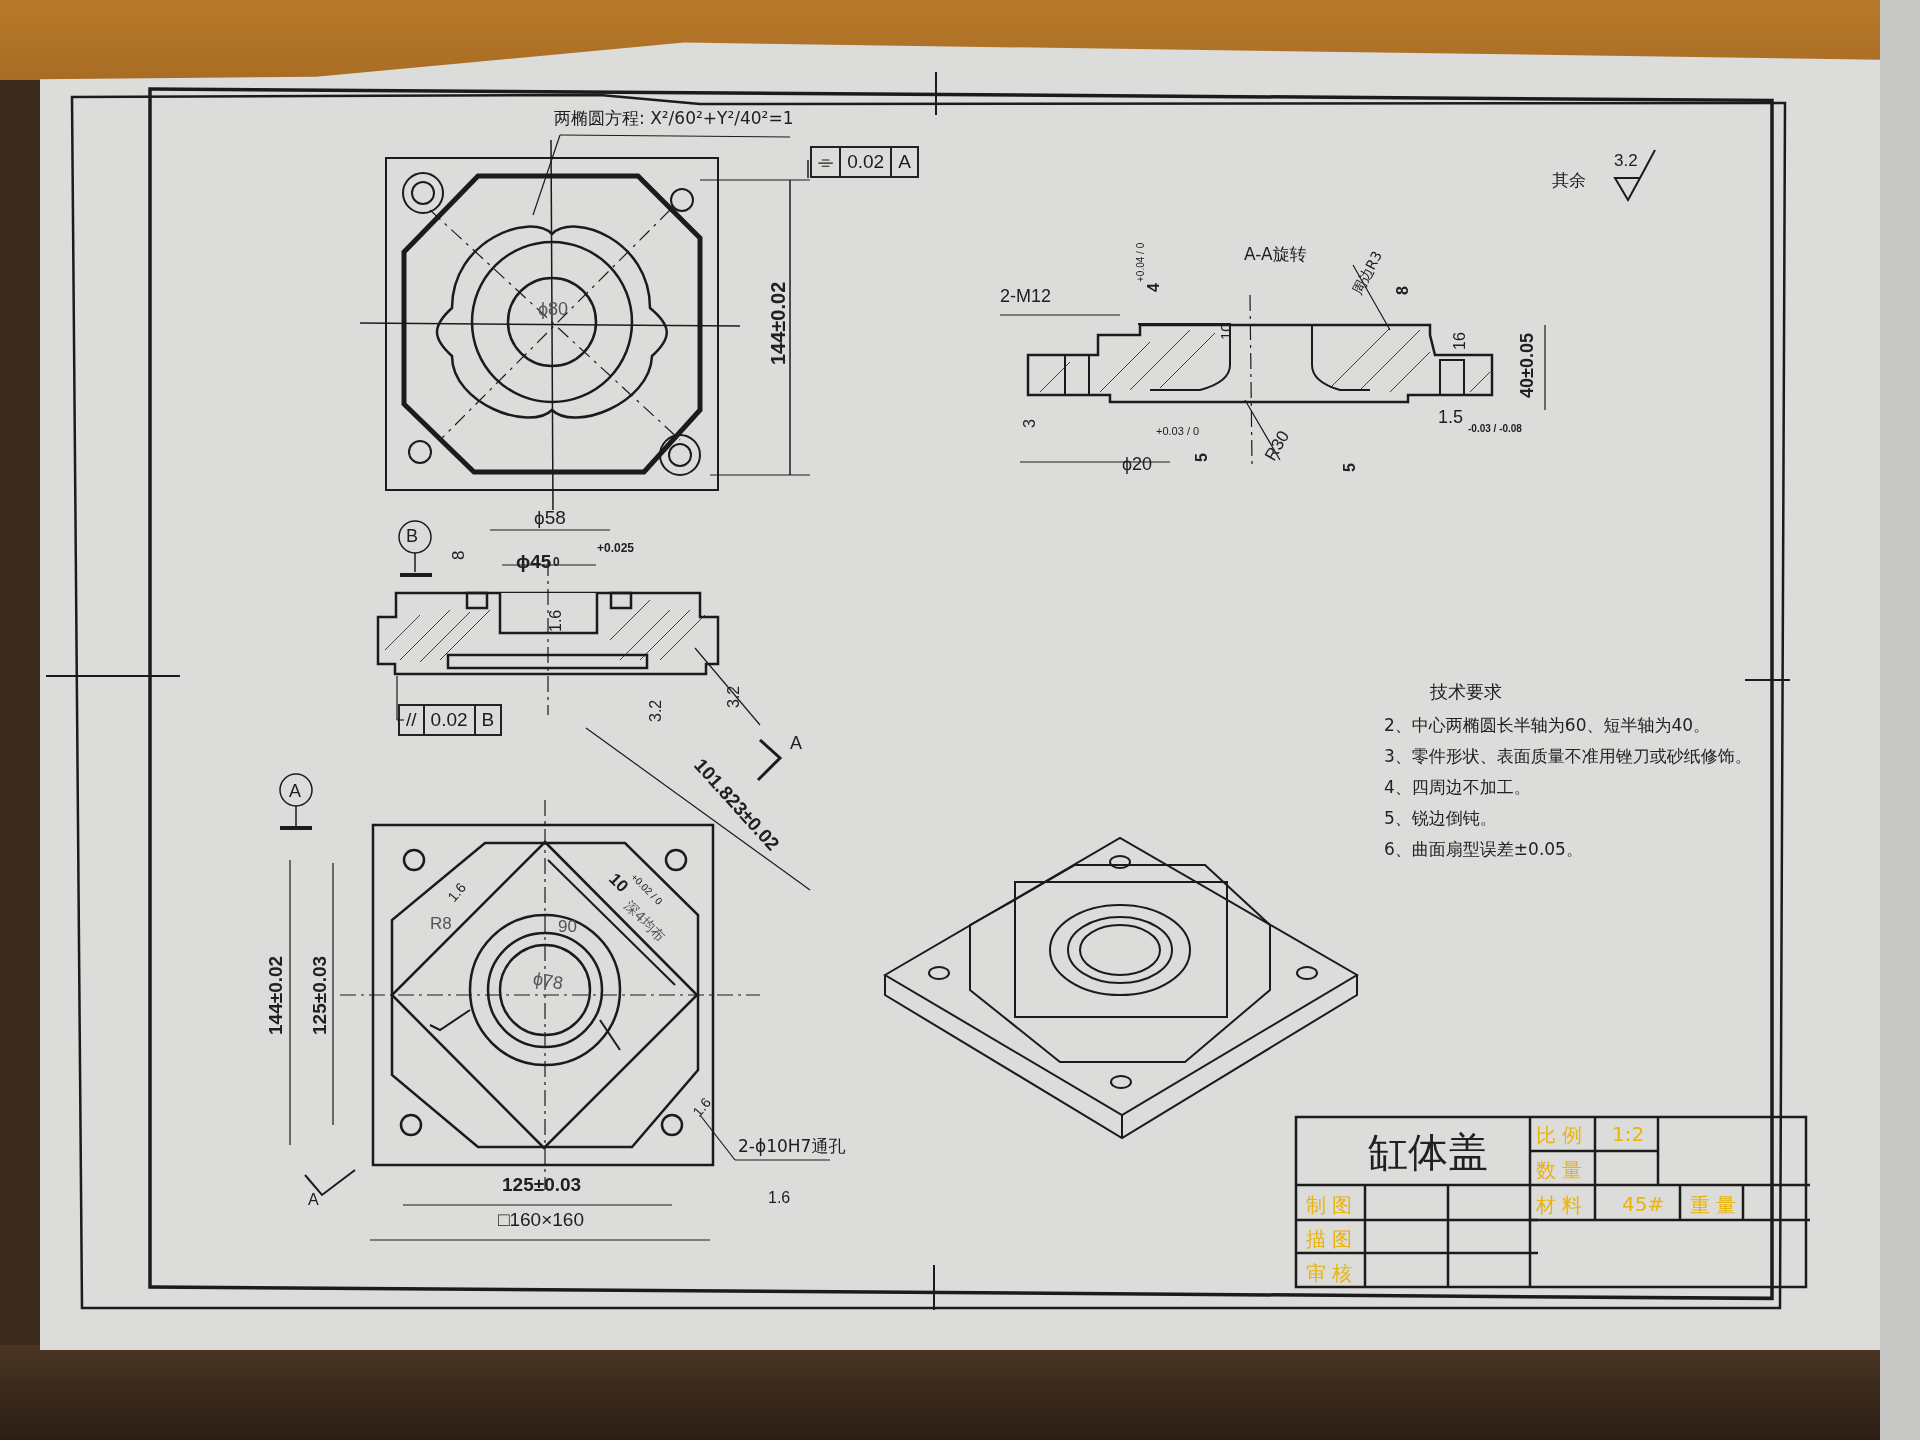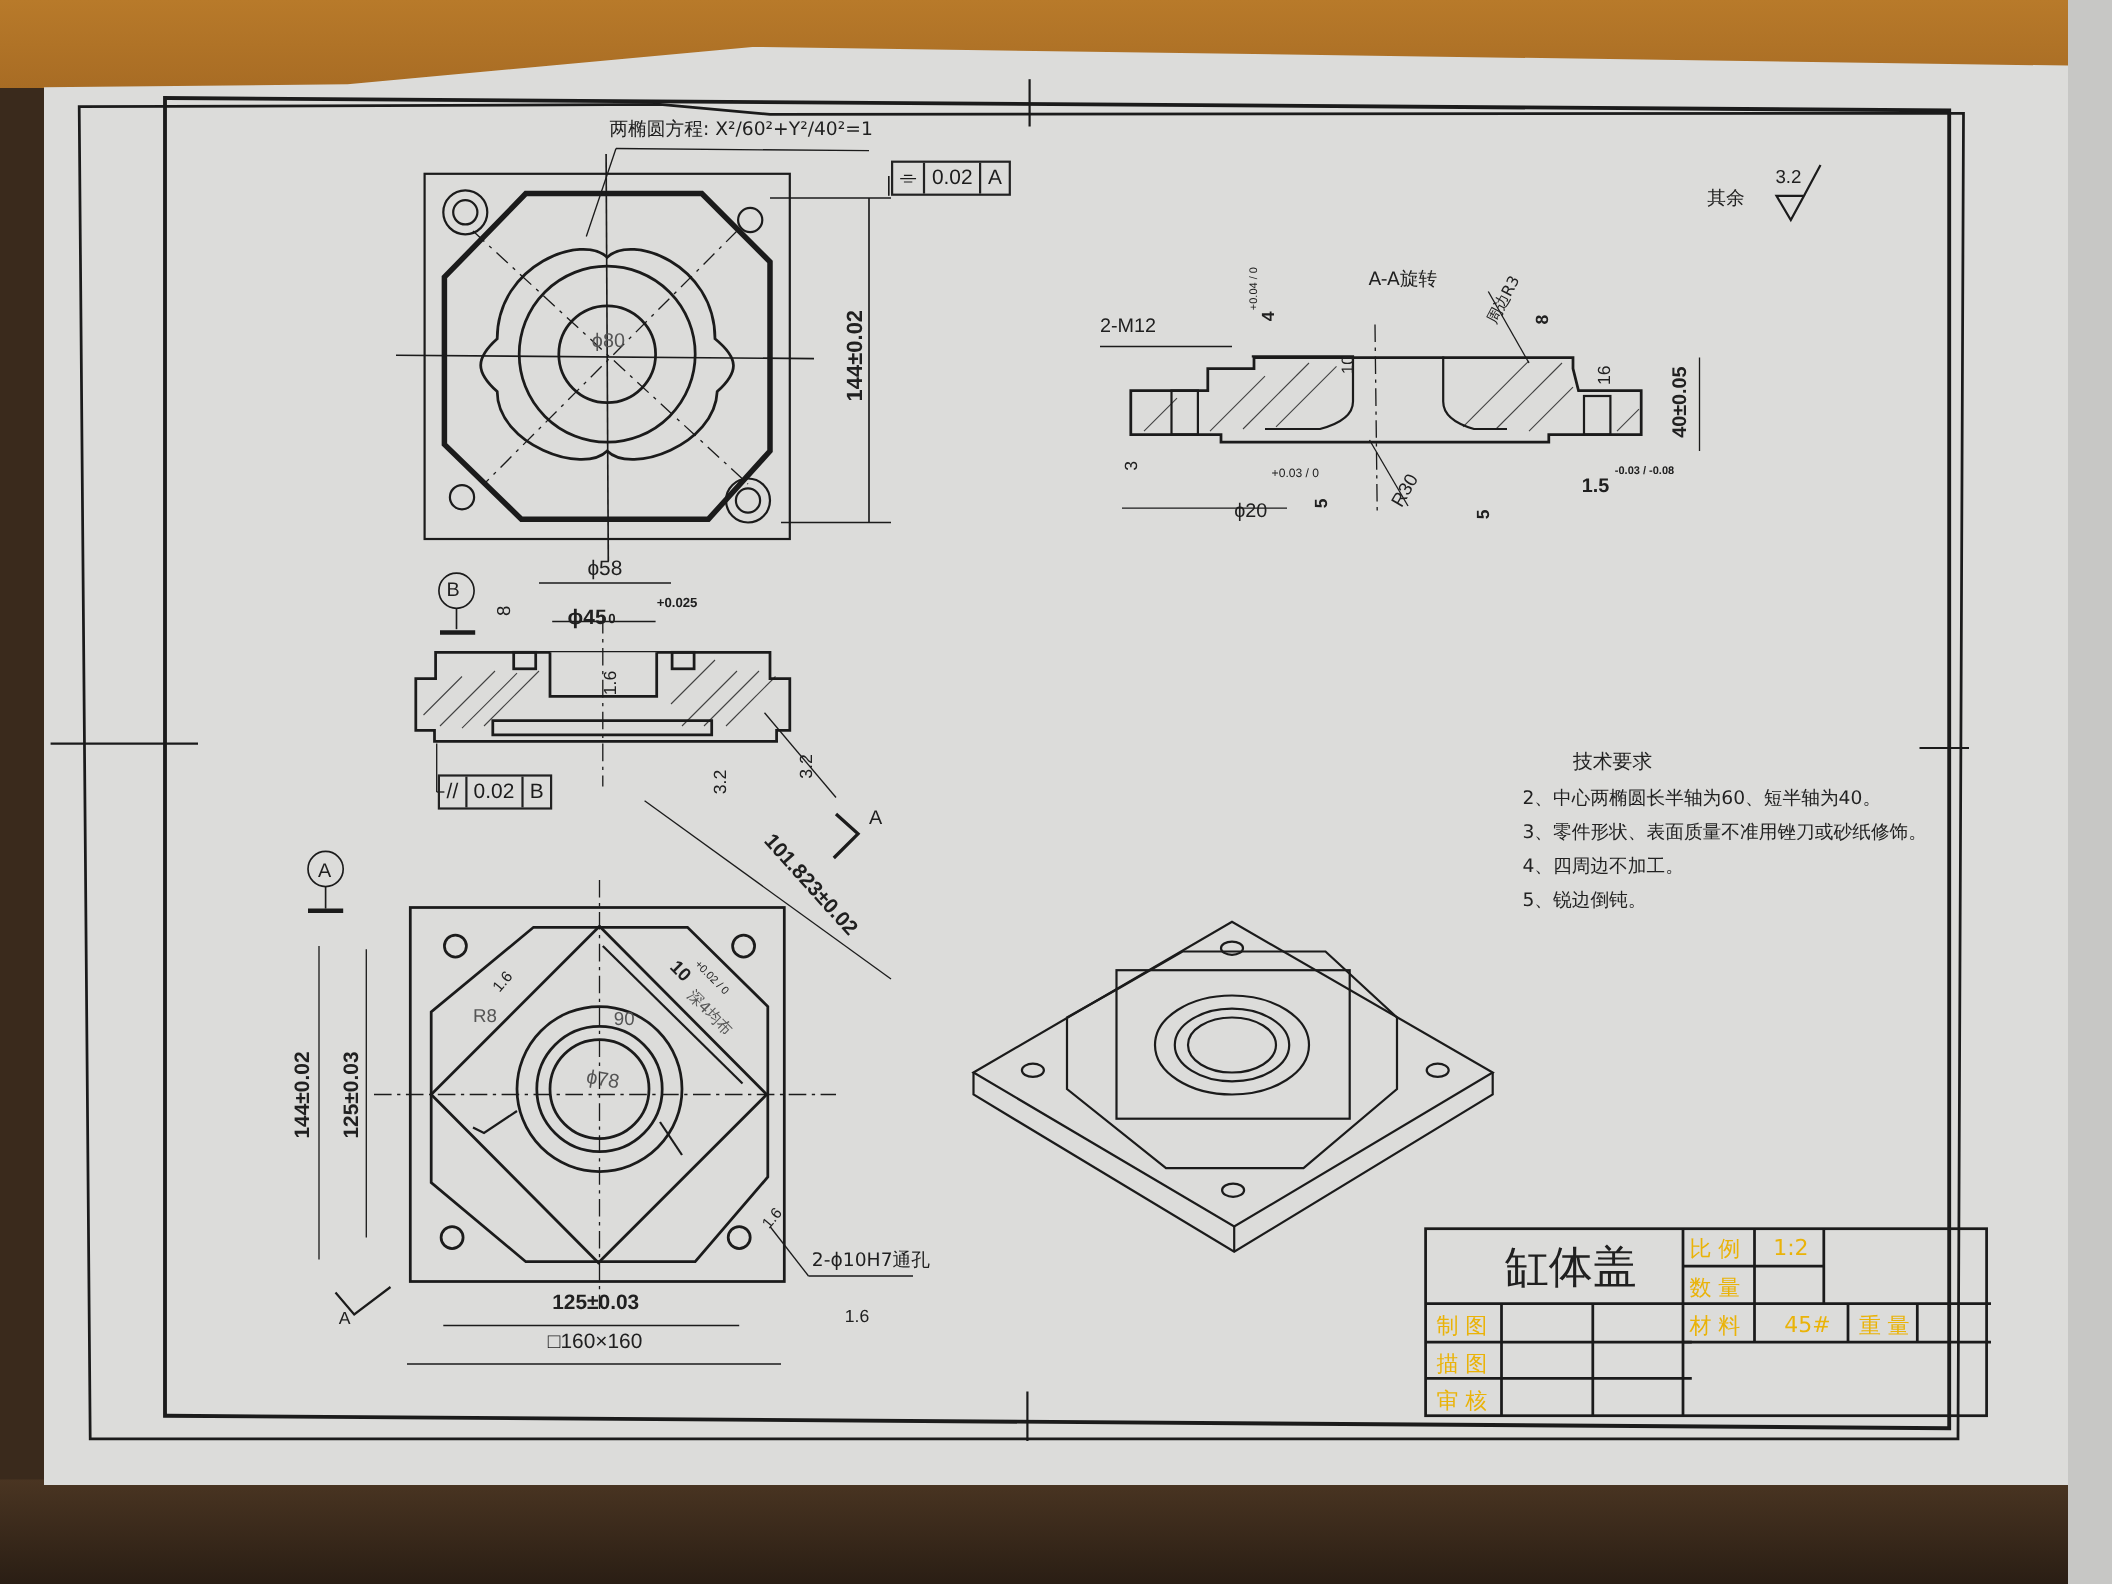--- a/index.html
+++ b/index.html
@@ -221,21 +221,21 @@
 <span class="lbl vert" style="left:1395px;top:295px;font-size:16px;font-weight:bold;">8</span>
 <span class="lbl vert" style="left:1218px;top:340px;font-size:15px;">10</span>
 <span class="lbl vert" style="left:1452px;top:350px;font-size:16px;">16</span>
 <span class="lbl vert" style="left:1518px;top:398px;font-size:18px;font-weight:bold;">40±0.05</span>
 <span class="lbl vert" style="left:1022px;top:428px;font-size:16px;">3</span>
 <span class="lbl" style="left:1122px;top:435px;font-size:18px;margin-top:20px;">ϕ20</span>
 <span class="lbl" style="left:1156px;top:426px;font-size:11px;">+0.03 / 0</span>
 <span class="lbl vert" style="left:1194px;top:462px;font-size:16px;font-weight:bold;">5</span>
 <span class="lbl vert" style="left:1262px;top:455px;font-size:17px;transform:rotate(-60deg);">R30</span>
 <span class="lbl vert" style="left:1342px;top:472px;font-size:16px;font-weight:bold;">5</span>
-<span class="lbl" style="left:1438px;top:432px;font-size:18px;font-weight:bold;">1.5</span>
+<span class="lbl" style="left:1438px;top:408px;font-size:18px;font-weight:normal;">1.5</span>
 <span class="lbl" style="left:1468px;top:424px;font-size:10px;font-weight:bold;">-0.03 / -0.08</span>
 
 <span class="lbl" style="left:289px;top:782px;font-size:18px;">A</span>
 <span class="lbl" style="left:705px;top:755px;font-size:19px;font-weight:bold;transform:rotate(48deg);transform-origin:left top;">101.823±0.02</span>
 <span class="lbl" style="left:618px;top:870px;font-size:17px;font-weight:bold;transform:rotate(45deg);transform-origin:left top;">10</span>
 <span class="lbl" style="left:636px;top:872px;font-size:10px;transform:rotate(45deg);transform-origin:left top;">+0.02 / 0</span>
 <span class="lbl cn" style="left:632px;top:898px;font-size:14px;color:#555;transform:rotate(45deg);transform-origin:left top;">深4均布</span>
 <span class="lbl" style="left:558px;top:918px;font-size:17px;color:#555;">90</span>
 <span class="lbl" style="left:430px;top:915px;font-size:17px;color:#555;">R8</span>
 <span class="lbl" style="left:533px;top:972px;font-size:18px;color:#555;transform:rotate(10deg);">ϕ78</span>
@@ -248,20 +248,21 @@
 <span class="lbl cn" style="left:738px;top:1138px;font-size:17px;">2-ϕ10H7通孔</span>
 <span class="lbl" style="left:768px;top:1190px;font-size:16px;">1.6</span>
 <span class="lbl" style="left:308px;top:1192px;font-size:16px;">A</span>
 
 <div class="req">
   <div class="title">技术要求</div>
   <div class="item">2、中心两椭圆长半轴为60、短半轴为40。</div>
   <div class="item">3、零件形状、表面质量不准用锉刀或砂纸修饰。</div>
   <div class="item">4、四周边不加工。</div>
   <div class="item">5、锐边倒钝。</div>
+  <div class="item">6、曲面扇型误差±0.05。</div>
 </div>
 
 <span class="lbl cn" style="left:1368px;top:1132px;font-size:40px;">缸体盖</span>
 <span class="tb-cell" style="left:1536px;top:1122px;">比例</span>
 <span class="tb-cell" style="left:1612px;top:1122px;letter-spacing:0;">1:2</span>
 <span class="tb-cell" style="left:1536px;top:1157px;">数量</span>
 <span class="tb-cell" style="left:1612px;top:1157px;"></span>
 <span class="tb-cell" style="left:1536px;top:1192px;">材料</span>
 <span class="tb-cell" style="left:1622px;top:1192px;letter-spacing:0;text-align:right;">45#</span>
 <span class="tb-cell" style="left:1690px;top:1192px;">重量</span>

